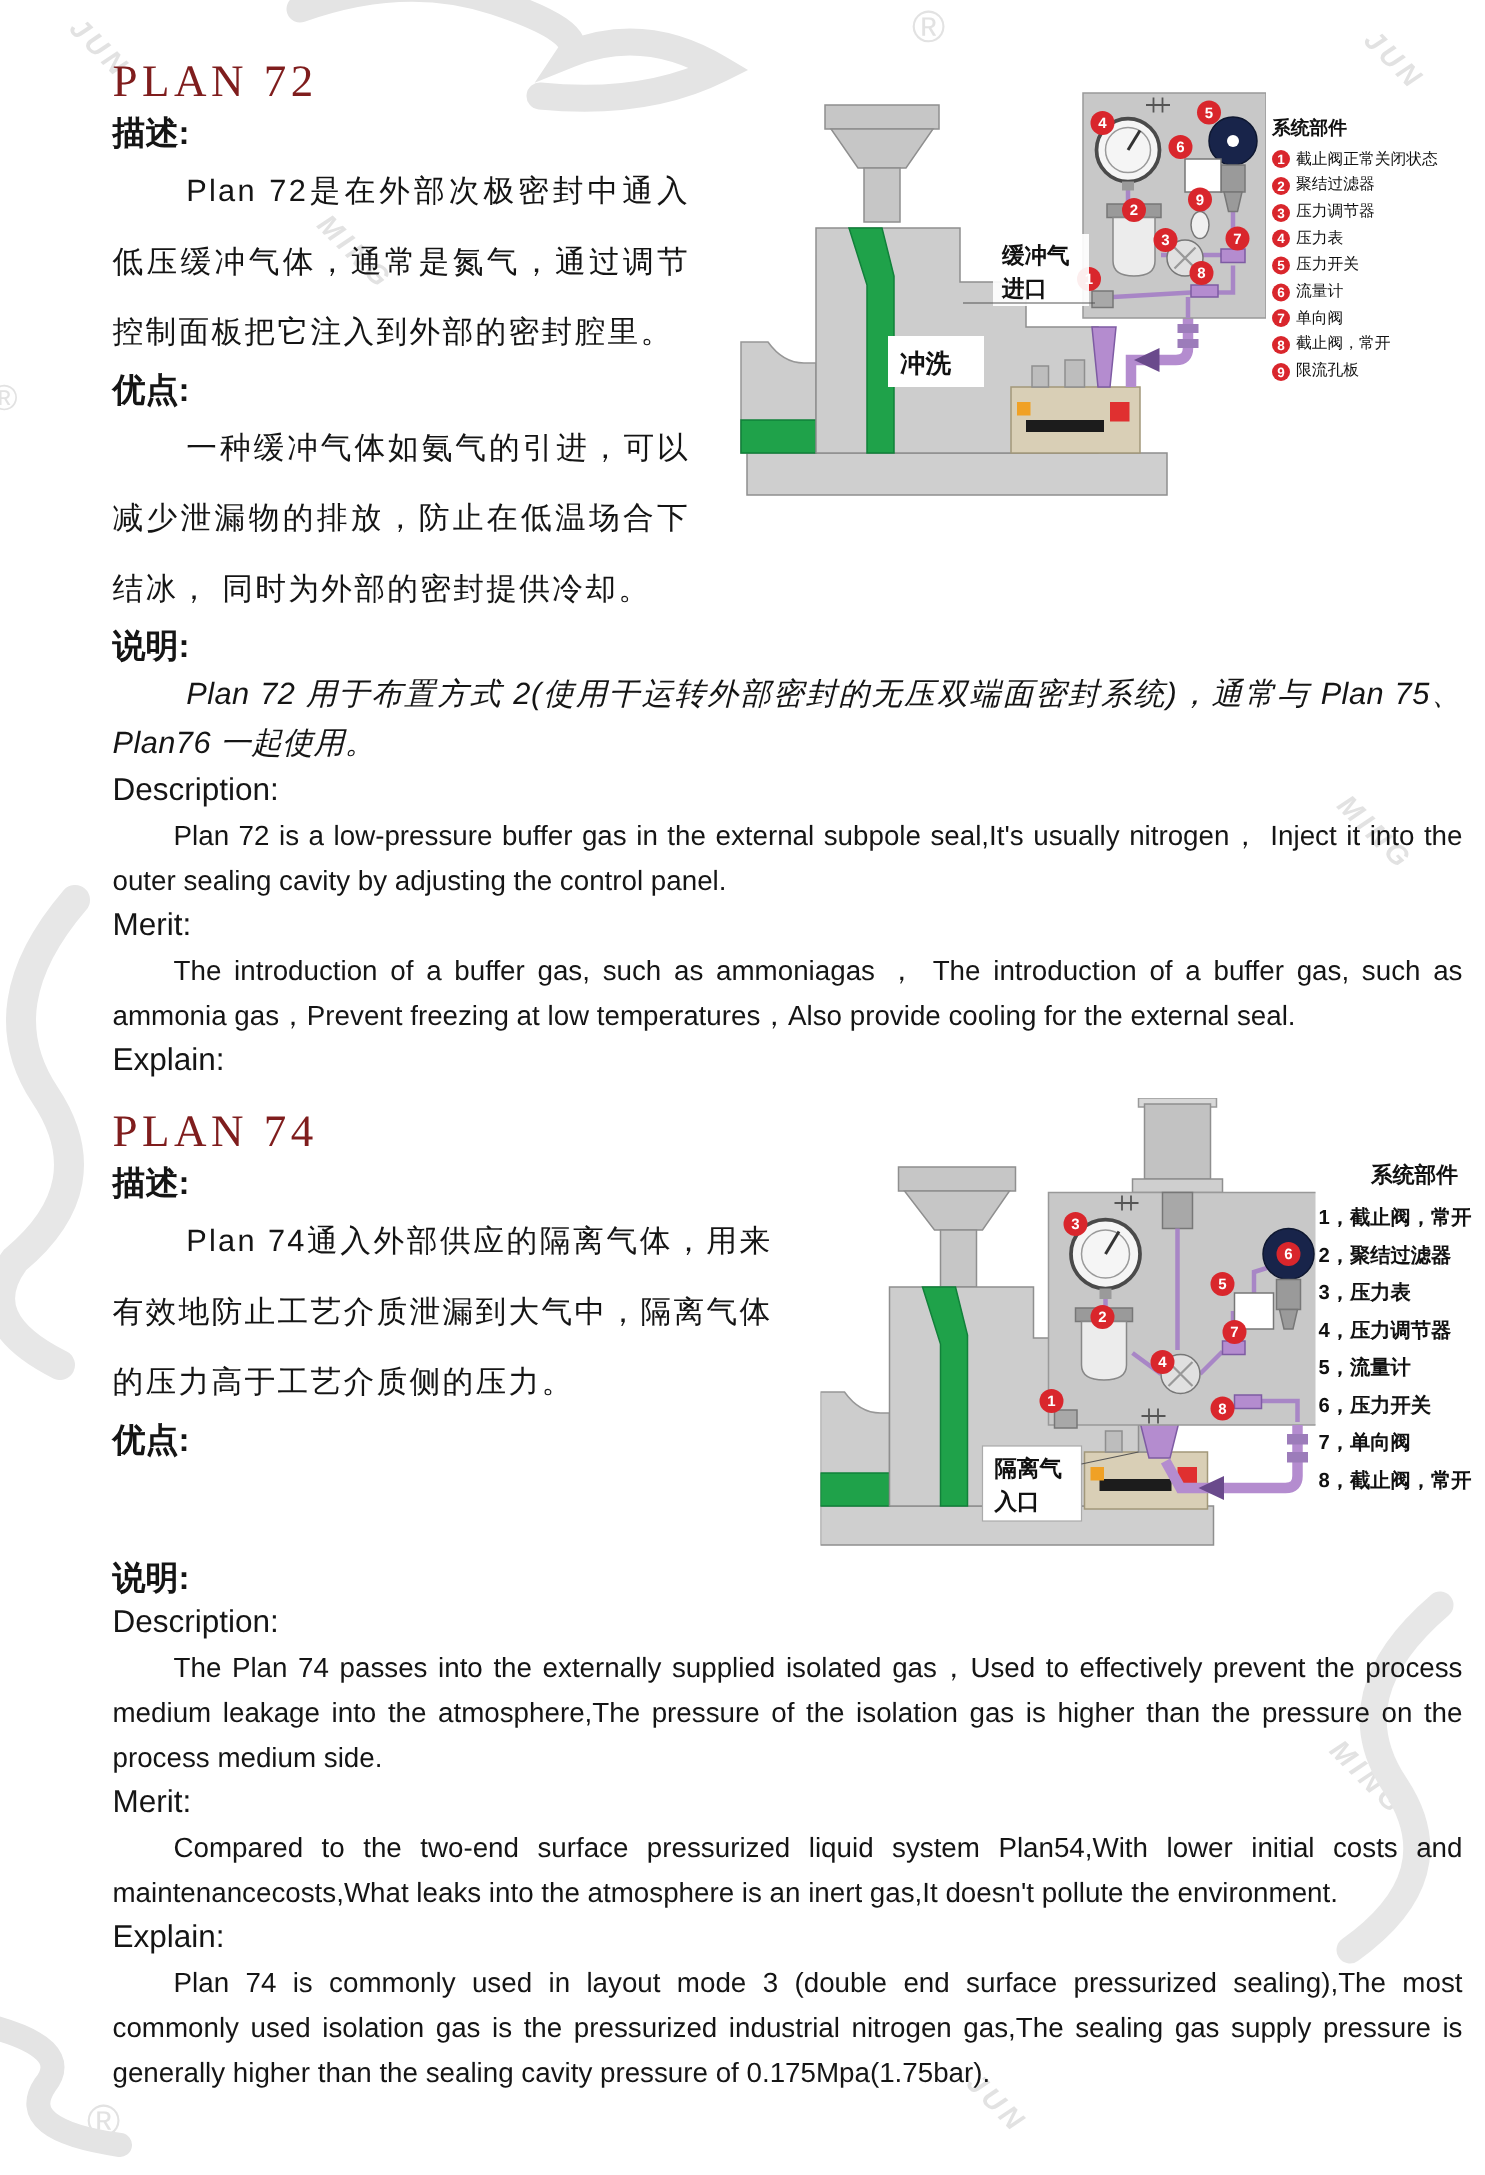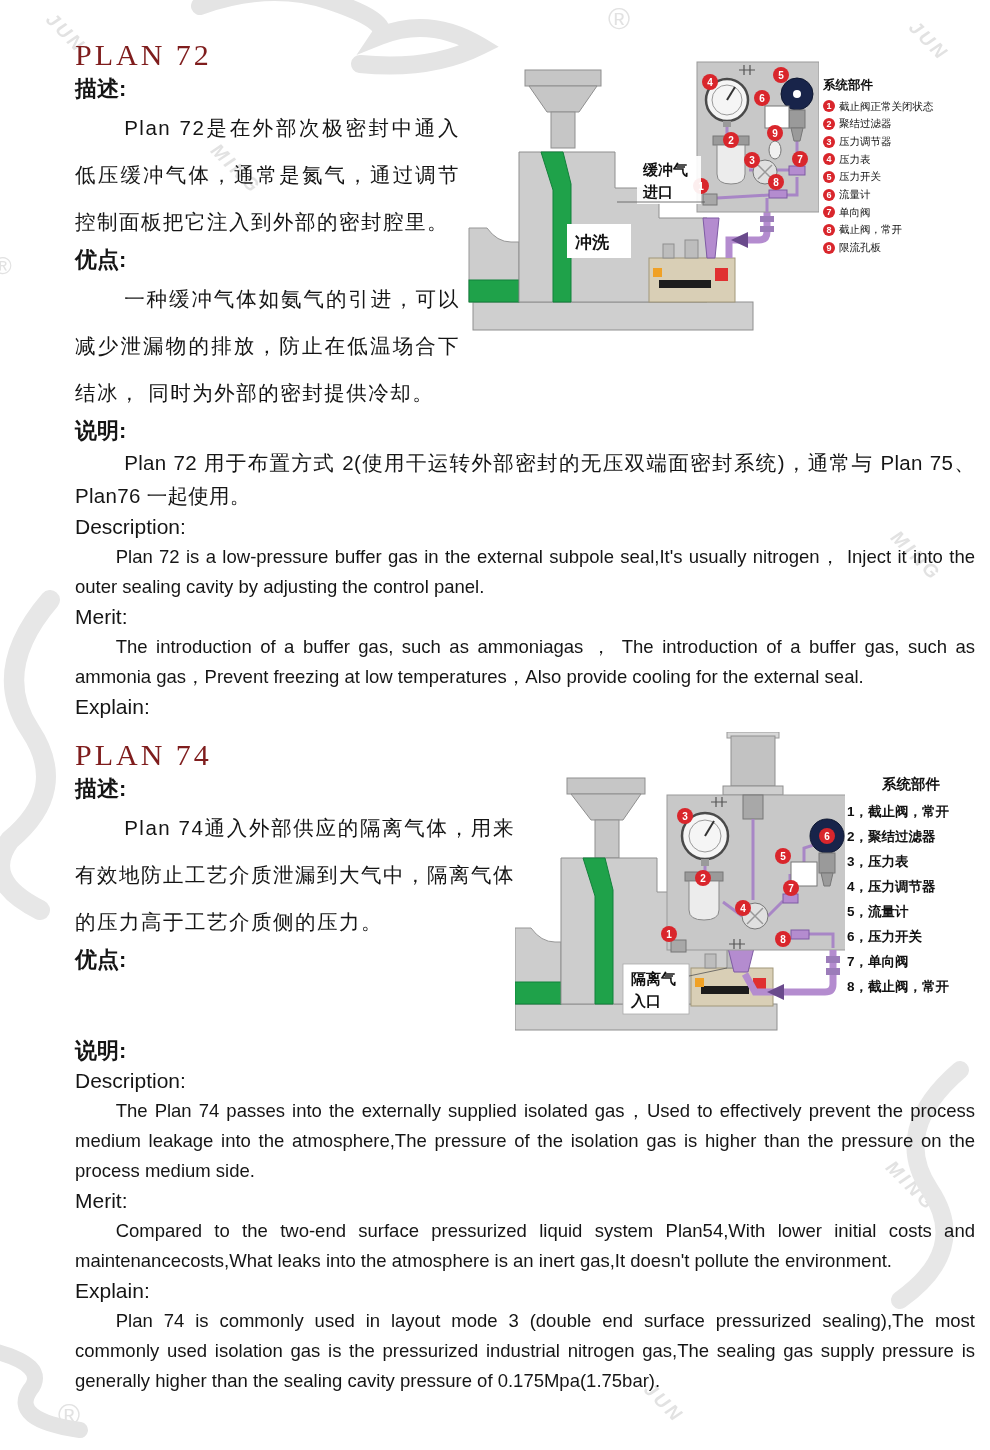--- a/index.html
+++ b/index.html
@@ -17,25 +17,25 @@
   h1.plan-title{
     font-family:"Liberation Serif",serif;font-size:30px;line-height:34px;margin:16px 0 2px 0;
     color:#7f1d1d;font-weight:normal;letter-spacing:3px;
   }
   .sec-label-cn{font-size:22px;font-weight:bold;line-height:30px;}
   .sec-label-en{font-size:21px;font-weight:normal;line-height:30px;}
   .cn-text{
     font-size:20.5px;line-height:47px;text-align:justify;margin:0;
     text-indent:2.4em;letter-spacing:1.5px;
   }
-  .cn-text.full{letter-spacing:0.3px;line-height:33px;}
+  .cn-text.full{letter-spacing:0.3px;line-height:33px;font-style:italic;}
   .en-text{
     font-size:18.5px;line-height:30px;text-align:justify;margin:0;text-indent:2.2em;
   }
-  .row{display:flex;align-items:flex-start;}
+  .row{display:flex;align-items:flex-start;gap:32px;}
   .row .col-text{flex:0 0 385px;}
   .row .col-diagram{margin-left:auto;display:flex;align-items:flex-start;}
   .row74 .col-text{flex:0 0 440px;}
   .diagram-block{position:relative;}
   
   .legend72{width:152px;margin-left:4px;margin-top:22px;font-size:10.5px;line-height:15.5px;color:#111;}
   .legend72 .legend-title{font-size:12.5px;font-weight:bold;margin-bottom:5px;}
   .legend72 .legend-row{display:flex;align-items:center;margin-bottom:2.2px;white-space:nowrap;}
   .lg-badge{
     display:inline-block;width:12px;height:12px;border-radius:50%;background:#D9262C;color:#fff;

